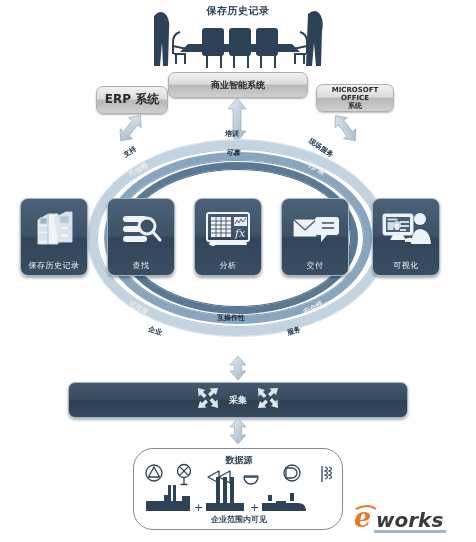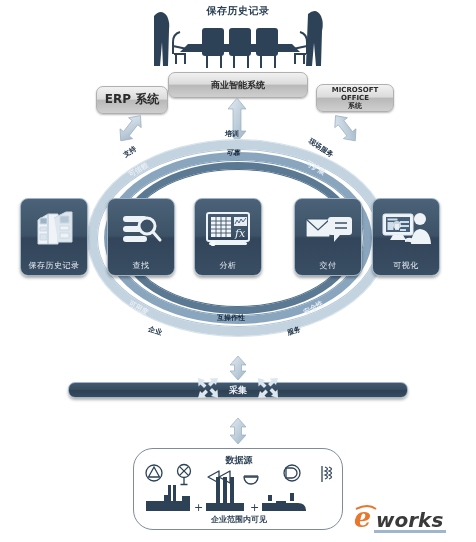--- a/index.html
+++ b/index.html
@@ -68,26 +68,26 @@
     box-shadow: 0 2px 3px rgba(0,0,0,.35);
     display: flex; flex-direction: column; align-items: center;
   }
   .capbox .icon { flex: 1; display: flex; align-items: center; justify-content: center; width:100%; }
   .capbox .caplabel {
     font-size: 8px; color: #e9eff5; padding-bottom: 4px; letter-spacing: .5px;
   }
   #cap-0 { left: 20px; }
   #cap-1 { left: 107px; }
   #cap-2 { left: 194px; }
-  #cap-3 { left: 281px; margin-left: 13px; }
+  #cap-3 { left: 281px; }
   #cap-4 { left: 372px; }
 
   
   #acqbar {
-    position: absolute; left: 68px; top: 382px; width: 340px; height: 16px;
+    position: absolute; left: 68px; top: 382px; width: 340px; height: 36px;
     border-radius: 7px;
     background: linear-gradient(to bottom, #44596e 0%, #384c60 48%, #2e4053 52%, #374b5f 100%);
     border: 1px solid #9fb4c6;
     box-shadow: 0 2px 3px rgba(0,0,0,.3);
     display: flex; align-items: center; justify-content: center; gap: 10px;
   }
   #acqbar .acqlabel { font-size: 9px; color: #eef3f8; font-weight: bold; }
 
   
   #dspanel {

